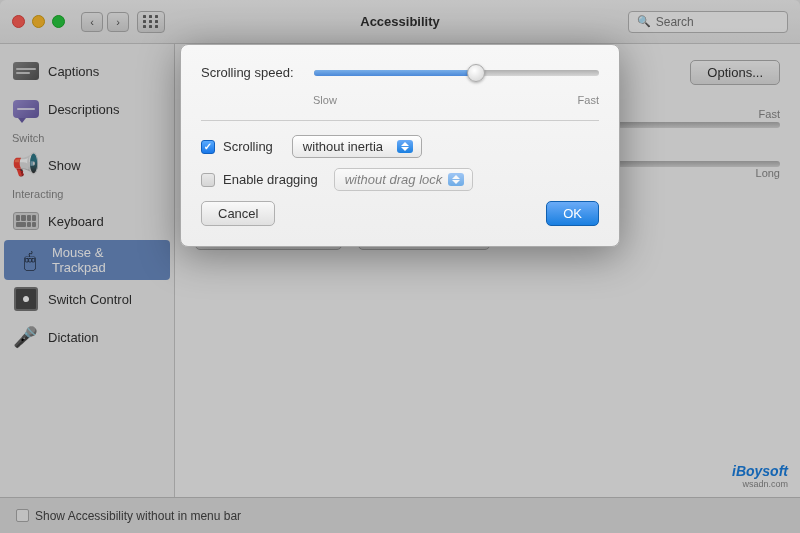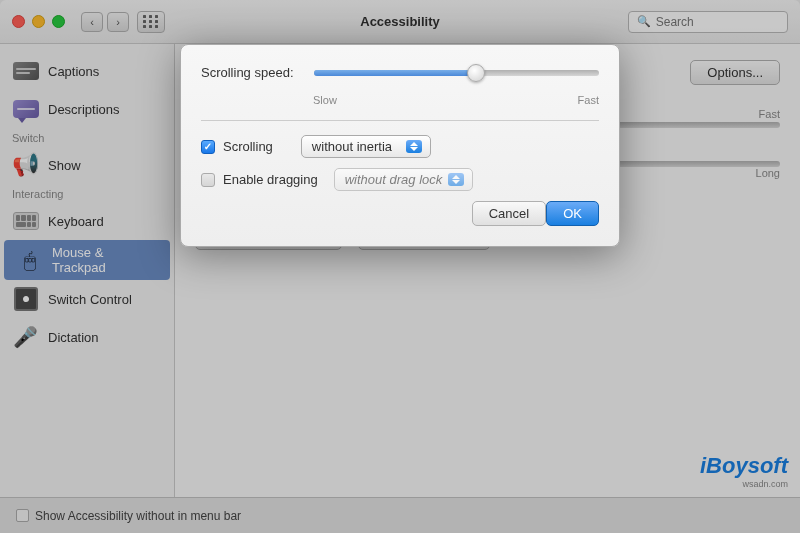--- a/index.html
+++ b/index.html
@@ -377,21 +377,21 @@
     }
 
     .modal-divider {
       border: none;
       border-top: 1px solid #ccc;
       margin: 14px 0;
     }
 
     .modal-buttons {
       display: flex;
-      justify-content: flex-end;
+      justify-content: space-between;
     }
 
     
     .panel-bottom-buttons {
       display: flex;
       gap: 16px;
       margin-top: 16px;
     }
 
     .spring-loading-row {
@@ -552,21 +552,21 @@
         <div class="mac-checkbox"></div>
         <span style="font-size:13px;color:#333;line-height:1.4;">Ignore built-in trackpad when mouse or wireless trackpad is present</span>
       </div>
 
       <div class="panel-bottom-buttons">
         <button class="mac-button">Trackpad Options...</button>
         <button class="mac-button">Mouse Options...</button>
       </div>
 
       <div style="position:absolute;bottom:8px;right:12px;text-align:right;">
-        <span style="font-size:22px;font-weight:bold;color:#1a7fe0;font-style:italic;">iBoysoft</span>
+        <span style="font-size:14px;font-weight:bold;color:#1a7fe0;font-style:italic;">iBoysoft</span>
         <span style="display:block;font-size:9px;color:#888;">wsadn.com</span>
       </div>
 
     </div>
   </div>
 
   <div class="bottom-bar">
     <div class="bottom-checkbox"></div>
     <span class="bottom-label">Show Accessibility without in menu bar</span>
   </div>
@@ -586,21 +586,21 @@
         <span style="margin-left:auto;">Fast</span>
       </div>
 
       <hr class="modal-divider">
 
       <div class="modal-checkbox-row">
         <div class="mac-checkbox checked">
           <span class="checkmark">✓</span>
         </div>
         <span class="modal-label">Scrolling</span>
-        <div class="select-control" style="margin-left:20px;">
+        <div class="select-control" style="margin-left:11px;">
           <span class="select-text">without inertia</span>
           <div class="select-arrows">
             <div class="select-arrow select-arrow-up"></div>
             <div class="select-arrow select-arrow-down"></div>
           </div>
         </div>
       </div>
 
       <div class="modal-checkbox-row">
         <div class="mac-checkbox"></div>

